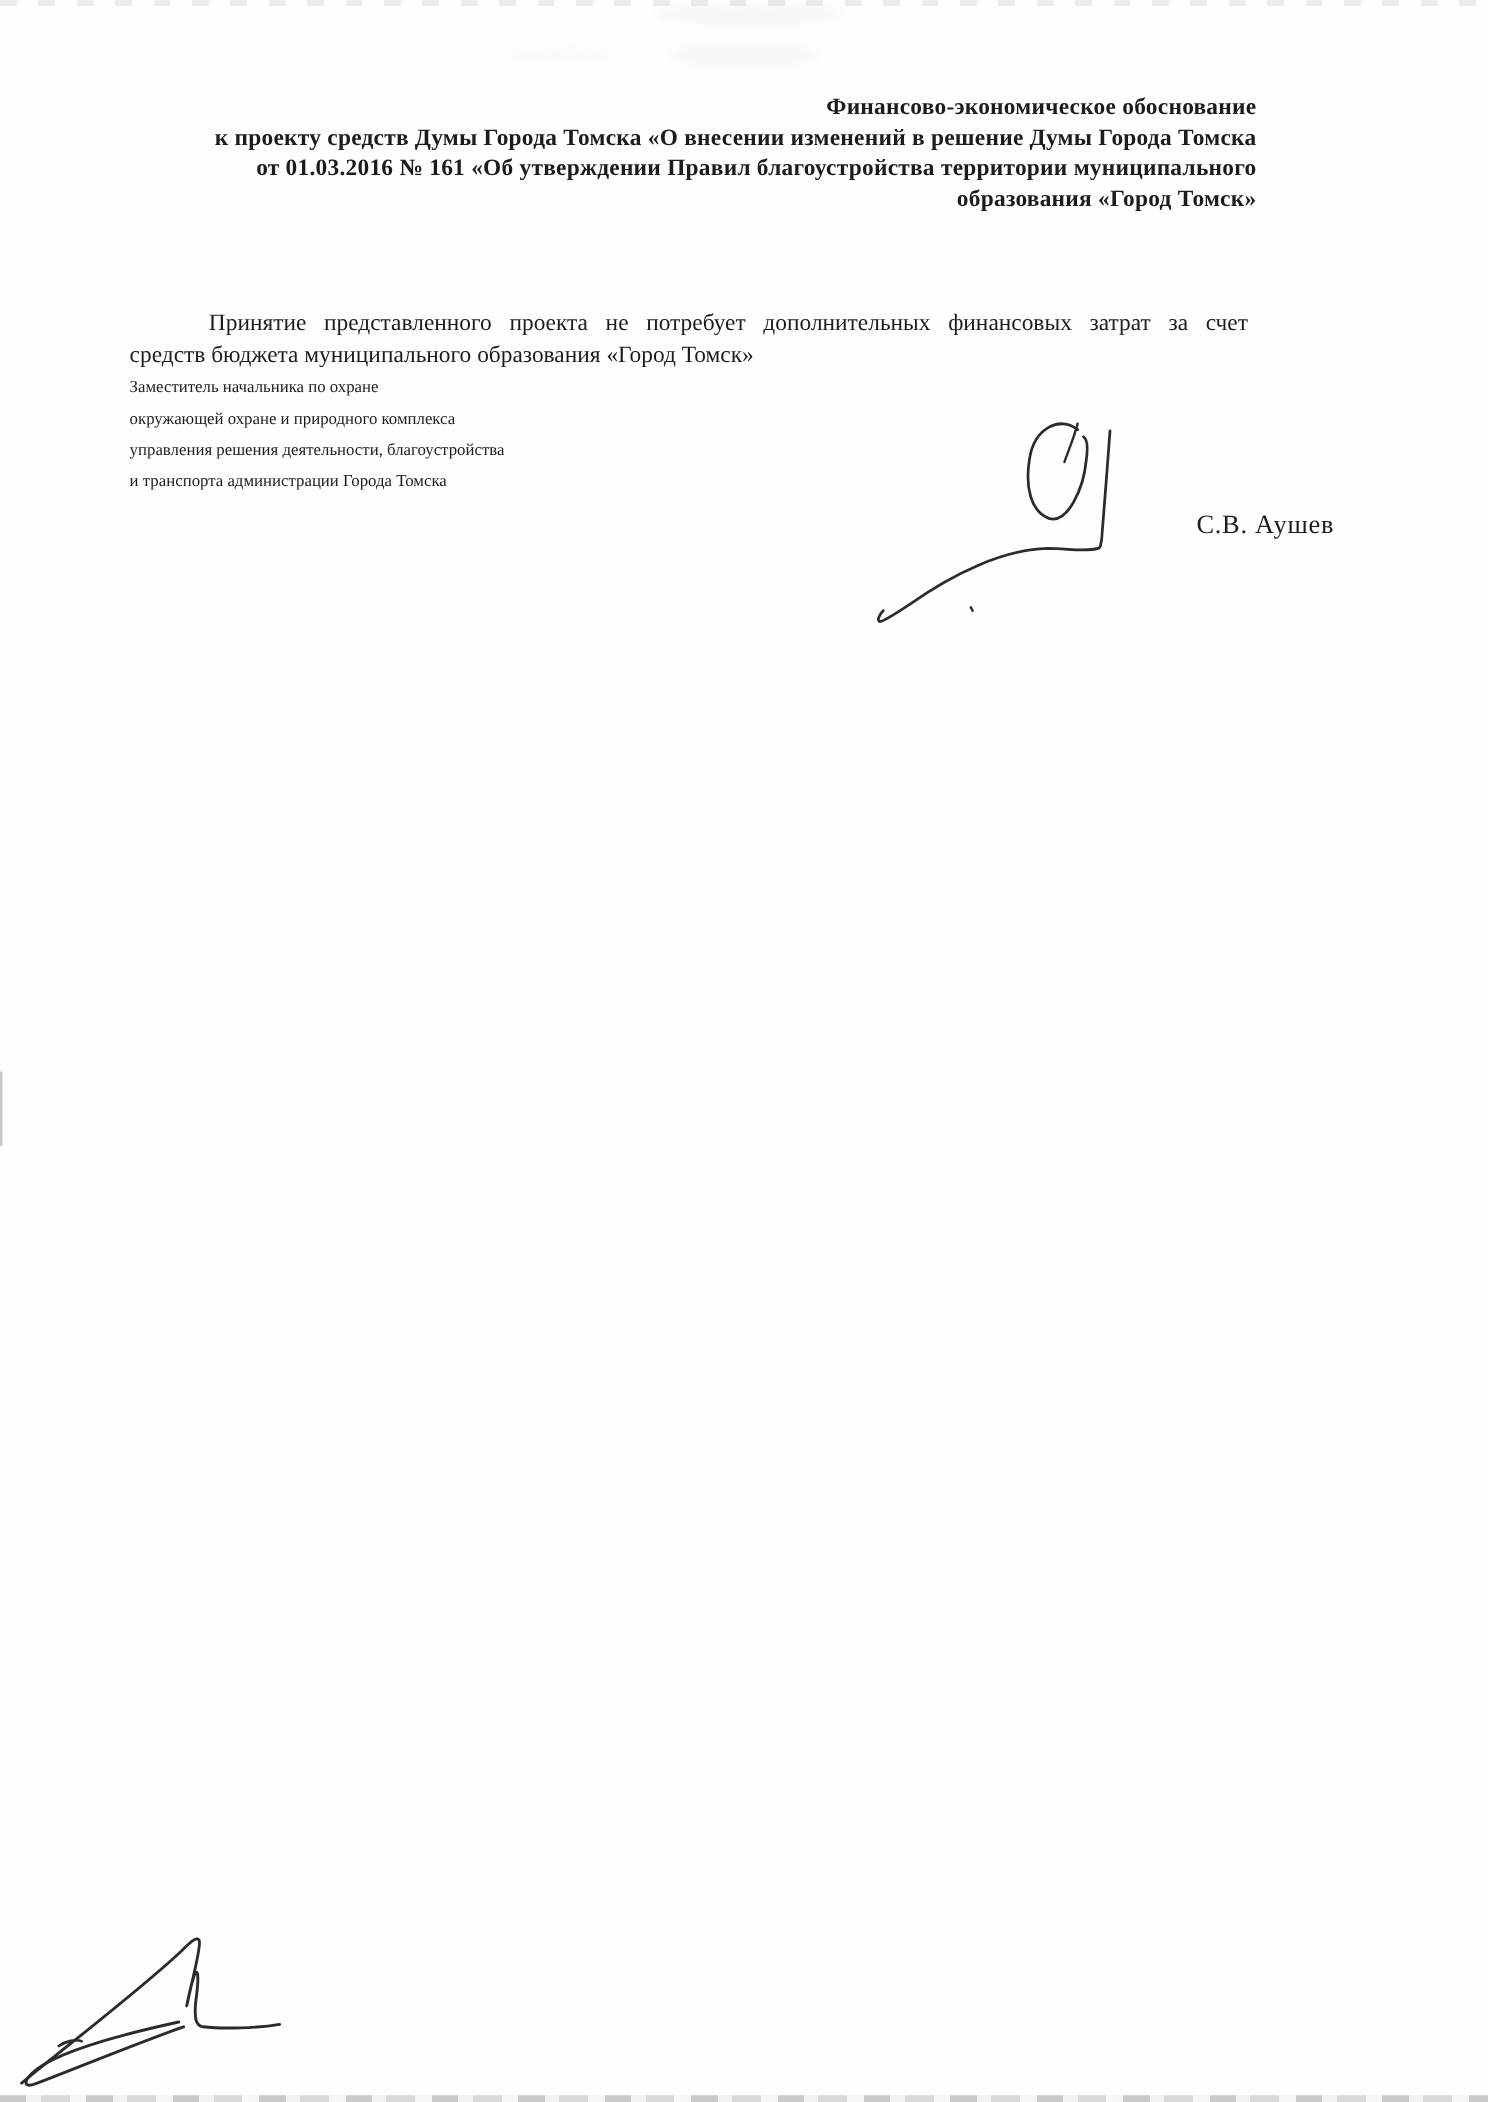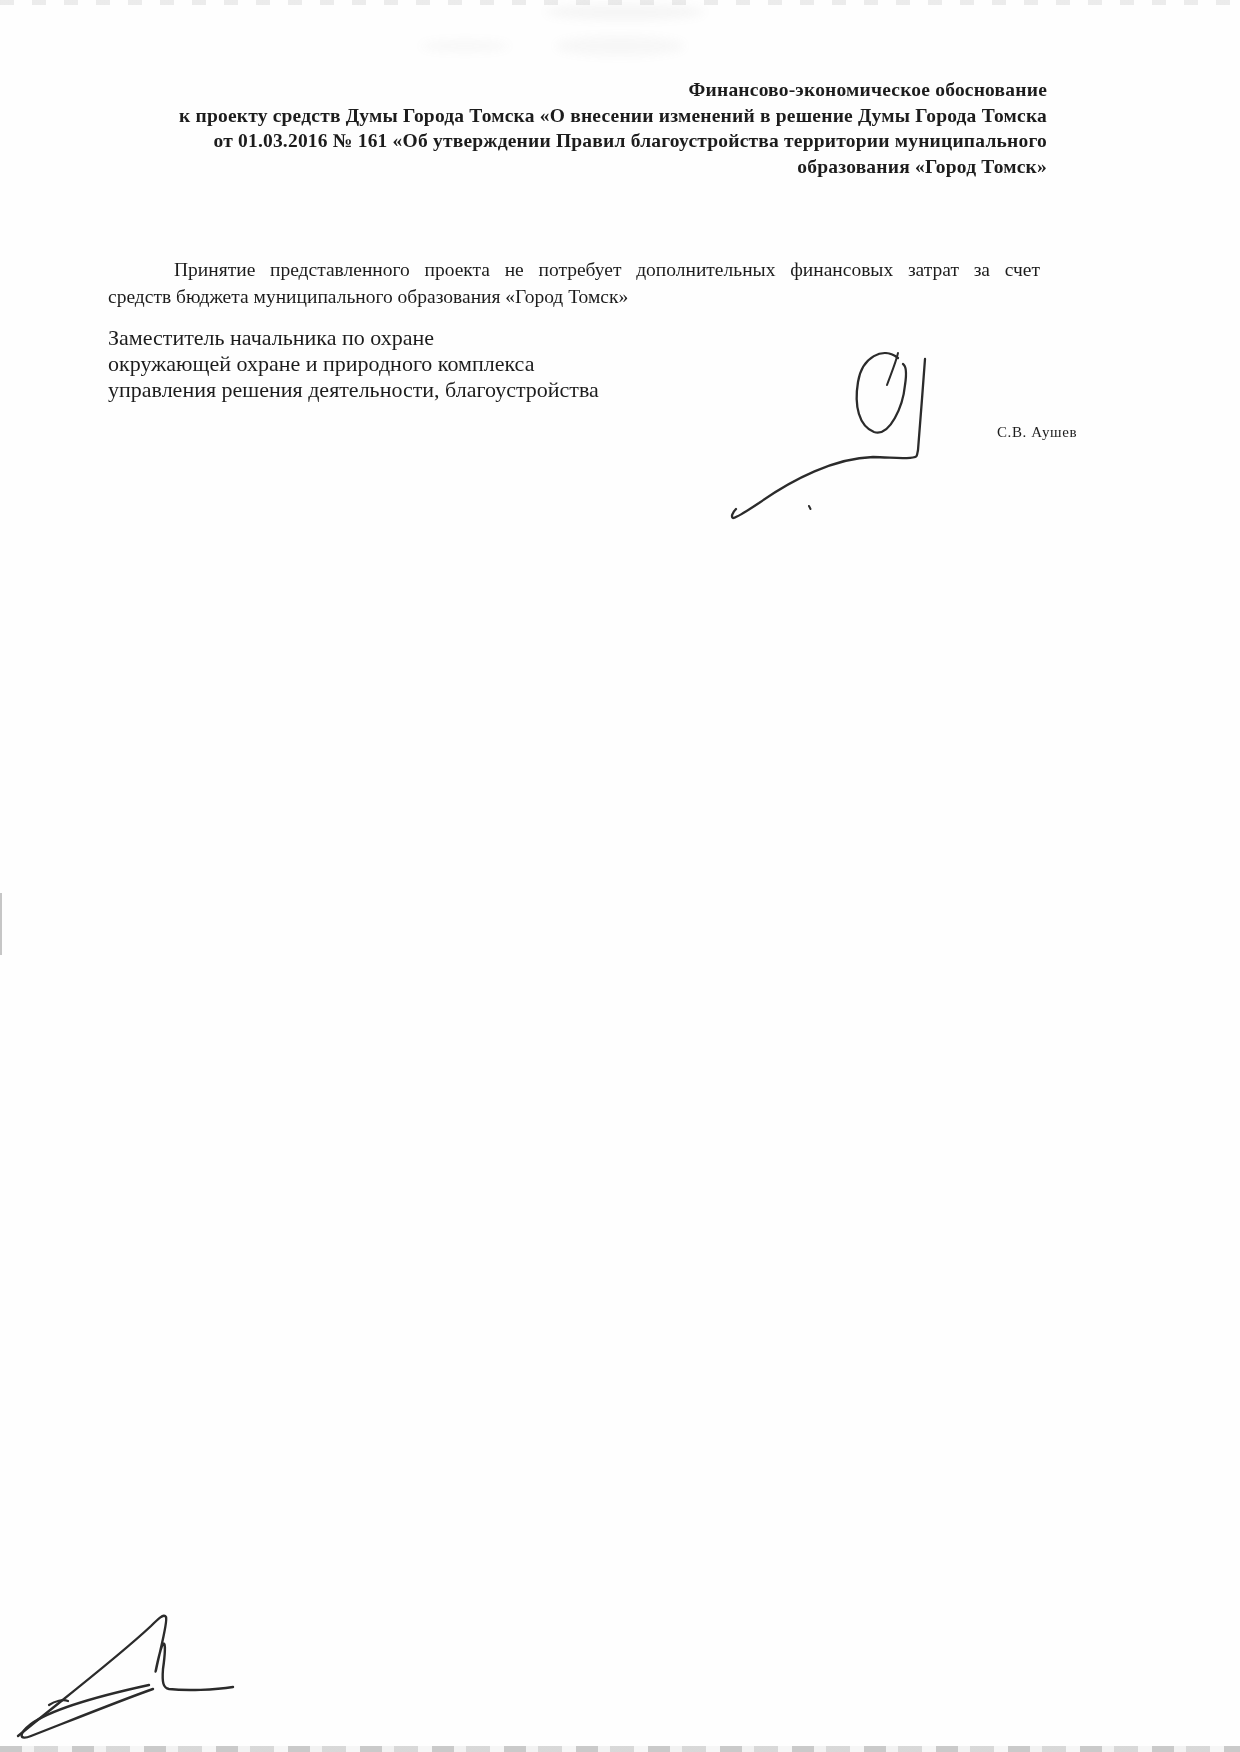--- a/index.html
+++ b/index.html
@@ -37,29 +37,29 @@
   }
   .body-line-1 {
     padding-left: 66px;
     text-align: justify;
     text-align-last: justify;
   }
   
   .sign-position {
     position: absolute;
     left: 108px;
-    top: 325px;
-    font-size: 22px;
+    top: 311px;
+    font-size: 14px;
     line-height: 26px;
   }
   .sign-name {
     position: absolute;
     left: 997px;
     top: 424px;
-    font-size: 15px;
+    font-size: 22px;
     letter-spacing: 0.6px;
     white-space: nowrap;
   }
   .sig-main { position: absolute; left: 635px; top: 338px; }
   .sig-bottom { position: absolute; left: 5px; top: 1595px; }
   
   .art-top {
     position: absolute; top: 0; left: 0; right: 0; height: 5px;
     background: repeating-linear-gradient(90deg, rgba(150,150,150,.35) 0 14px, rgba(255,255,255,0) 14px 32px);
     opacity: .5;
@@ -98,20 +98,21 @@
 
   <div class="body-block">
     <div class="body-line-1">Принятие представленного проекта не потребует дополнительных финансовых затрат за счет</div>
     <div class="body-line-2">средств бюджета муниципального образования «Город Томск»</div>
   </div>
 
   <div class="sign-position">
     <div>Заместитель начальника по охране</div>
     <div>окружающей охране и природного комплекса</div>
     <div>управления решения деятельности, благоустройства</div>
+    <div>и транспорта администрации Города Томска</div>
   </div>
 
   <div class="sign-name">С.В. Аушев</div>
 
   <svg class="sig-main" width="300" height="190" viewBox="0 0 300 190">
 
     <path d="M 263 20 C 248 8, 227 19, 223 44 C 219 68, 224 88, 239 94 C 255 99, 268 68, 270 47 C 272 34, 271 28, 268 26" stroke-width="2.3"></path>
 
     <path d="M 290 21 C 288 50, 285 85, 283 112 C 282 117, 282 119, 280 119 C 271 122, 254 119, 238 119 C 200 120, 158 141, 124 165 C 112 173, 101 180, 98 180 C 96 179, 97 175, 101 171" stroke-width="2.3"></path>
 

